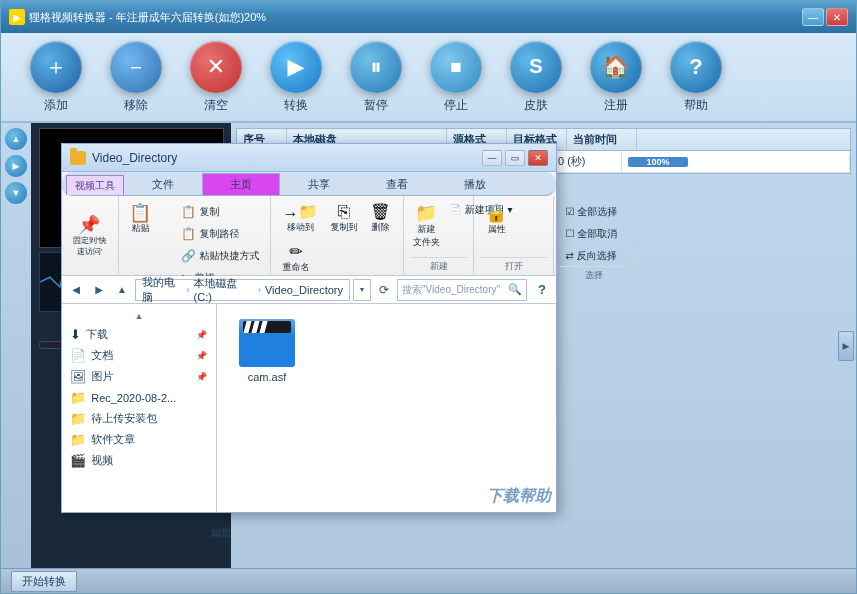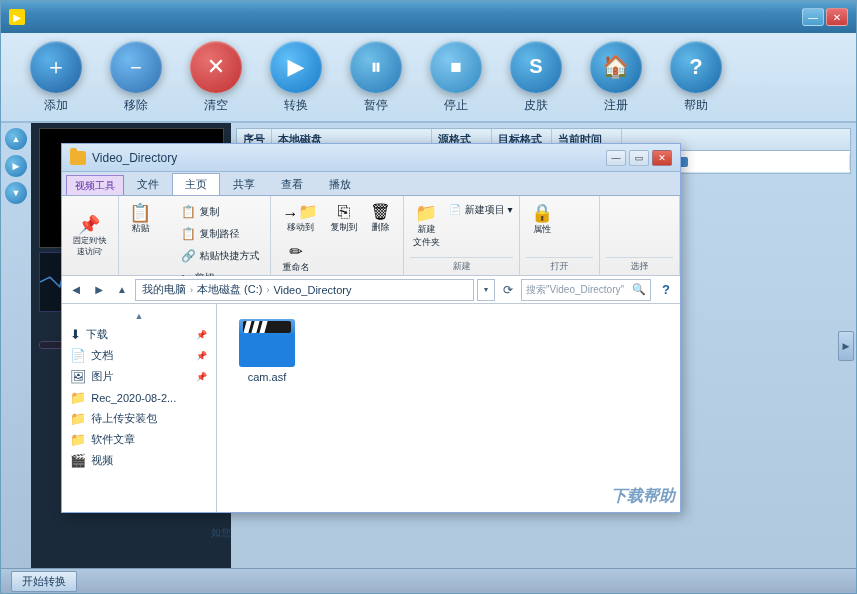--- a/index.html
+++ b/index.html
@@ -223,21 +223,21 @@
       background: linear-gradient(180deg, #e0eef8, #cce0f0);
       border-bottom: 1px solid #9ab8d0;
     }
     .th {
       padding: 3px 6px;
       border-right: 1px solid #b0c8e0;
       font-size: 11px;
       color: #1a3a5a;
       font-weight: bold;
     }
-    .th:nth-child(1) { width: 35px; }
+    .th:nth-child(1) { width: 50px; }
     .th:nth-child(2) { width: 160px; }
     .th:nth-child(3) { width: 60px; }
     .th:nth-child(4) { width: 60px; }
     .th:nth-child(5) { width: 70px; }
     .th:nth-child(6) { flex: 1; }
     .table-row {
       display: flex;
       border-bottom: 1px solid #d0e4f0;
       align-items: center;
     }
@@ -313,21 +313,21 @@
       color: #1a3a5a;
       cursor: pointer;
       border-radius: 2px;
     }
 
     
     .file-explorer {
       position: absolute;
       top: 20px;
       left: 60px;
-      width: 620px;
+      width: 496px;
       height: 370px;
       background: #f0f4f8;
       border: 1px solid #8aace0;
       box-shadow: 3px 3px 12px rgba(0,0,0,0.3);
       display: flex;
       flex-direction: column;
       z-index: 100;
     }
 
     
@@ -384,35 +384,36 @@
     .exp-win-btn.close { background: linear-gradient(180deg, #e87060, #c84030); color: white; }
 
     
     .ribbon-tabs {
       display: flex;
       background: #d0e0f0;
       border-bottom: 1px solid #9ab0d0;
       height: 24px;
       align-items: flex-end;
       padding-left: 4px;
+      border-radius: 11px;
     }
     .ribbon-tab {
-      padding: 3px 12px;
+      padding: 3px 27px;
       font-size: 11px;
       color: #1a3a5a;
       cursor: pointer;
       border: 1px solid transparent;
       border-bottom: none;
       background: transparent;
       height: 22px;
       display: flex;
       align-items: center;
     }
     .ribbon-tab.active {
-      background: #ffffff;
+      background: #d946ef;
       border-color: #9ab0d0;
       border-bottom-color: #f8f4e8;
     }
     .ribbon-tab.video-tools-label {
       background: #e8d8f8;
       color: #6030a0;
       border-color: #a080d0;
       border-bottom-color: #e8d8f8;
       font-size: 10px;
       padding: 2px 8px;
@@ -691,20 +692,21 @@
     }
   </style>
 </head>
 <body>
 
 <div class="app-window">
 
   <div class="title-bar">
     <div class="title-bar-left">
       <div class="title-bar-icon">▶</div>
+      <span class="title-text">狸格视频转换器 - 年注册成年六届转换(如您)20%</span>
     </div>
     <div class="win-controls">
       <div class="win-btn minimize">—</div>
       <div class="win-btn close-btn">✕</div>
     </div>
   </div>
 
   <div class="toolbar">
     <div class="tool-btn">
       <div class="tool-icon blue-dark">＋</div>
@@ -924,20 +926,31 @@
           <div style="display:flex;gap:2px;flex:1;">
             <div class="ribbon-btn">
               <span class="icon">🔒</span>
               <span class="label">属性</span>
             </div>
           </div>
           <div class="ribbon-group-label">打开</div>
         </div>
 
         <div class="ribbon-group" style="min-width:80px;">
+          <div style="display:flex;flex-direction:column;gap:2px;padding-top:2px;flex:1;">
+            <div class="ribbon-btn-small">
+              <span>☑ 全部选择</span>
+            </div>
+            <div class="ribbon-btn-small">
+              <span>☐ 全部取消</span>
+            </div>
+            <div class="ribbon-btn-small">
+              <span>⇄ 反向选择</span>
+            </div>
+          </div>
           <div class="ribbon-group-label">选择</div>
         </div>
 
       </div>
 
       <div class="address-bar">
         <div class="addr-btn">◀</div>
         <div class="addr-btn">▶</div>
         <div class="addr-btn">▲</div>
         <div class="addr-breadcrumb">

